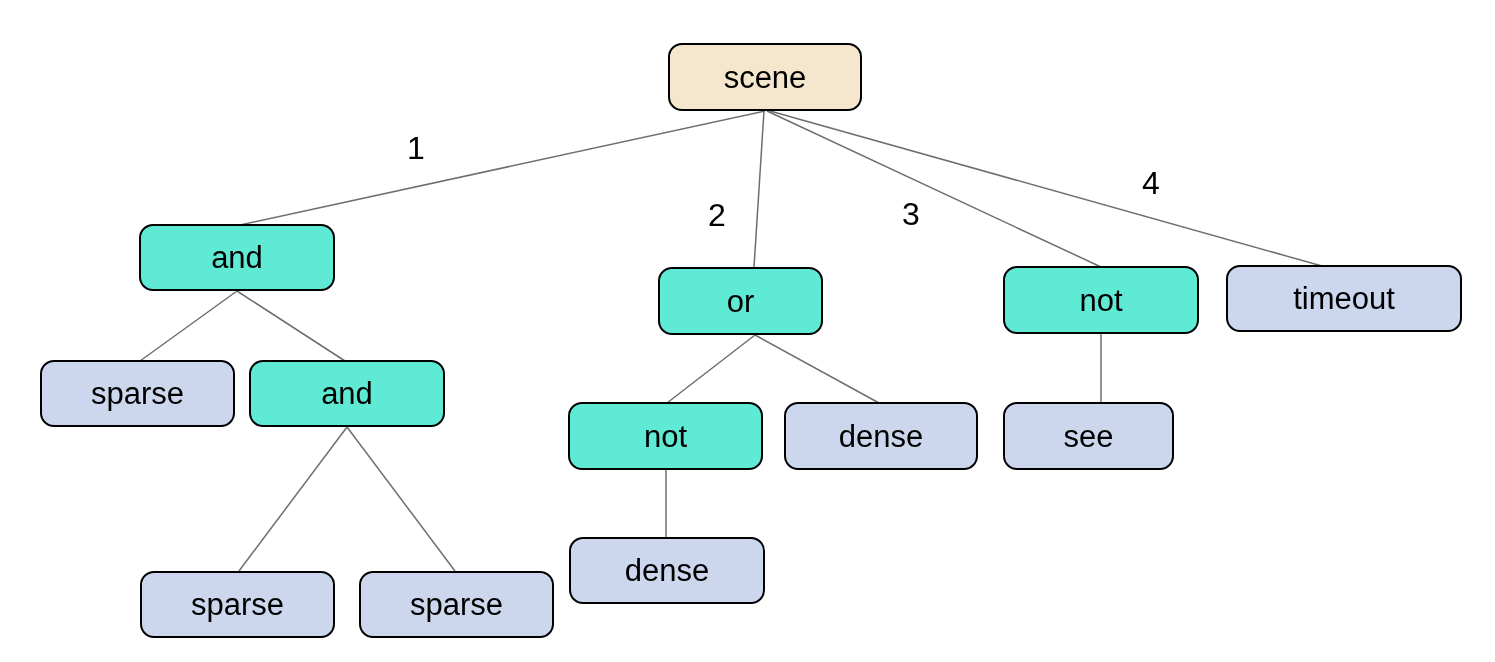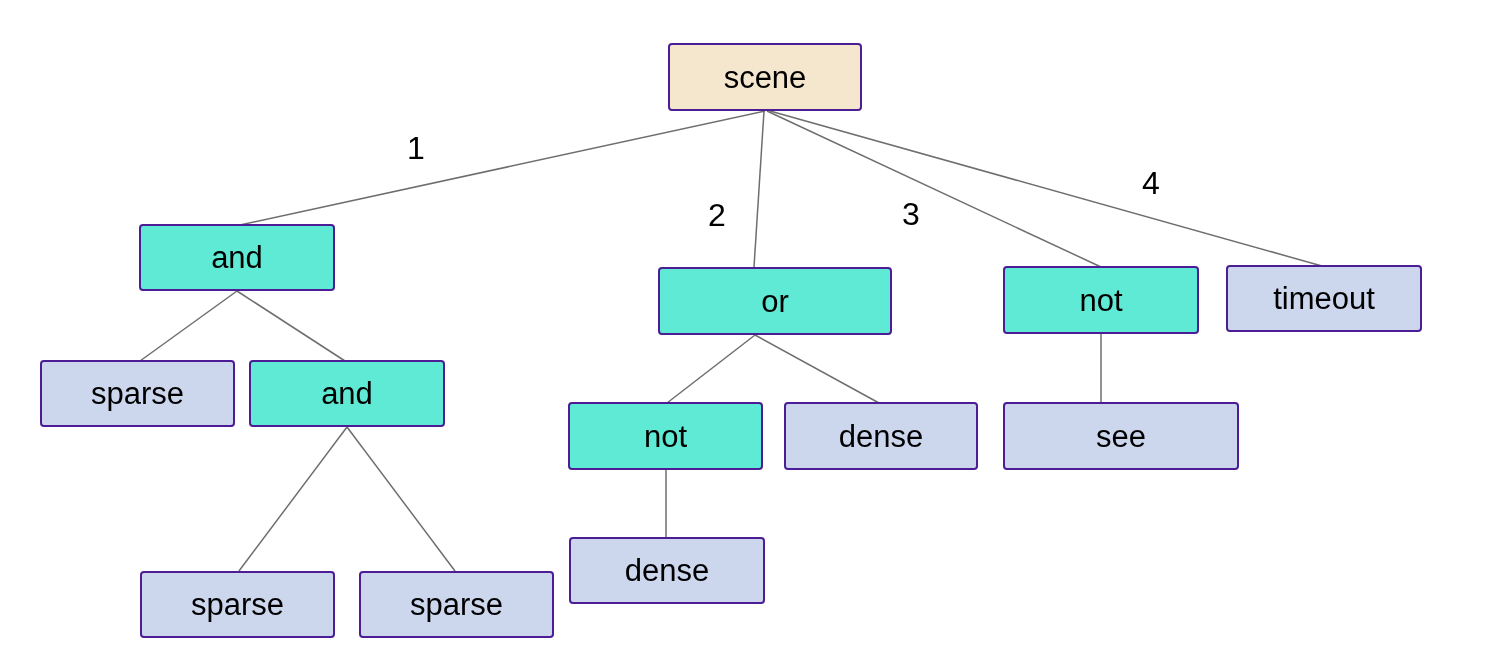--- a/index.html
+++ b/index.html
@@ -12,22 +12,22 @@
     overflow: hidden;
   }
   .edges-layer {
     position: absolute;
     left: 0; top: 0;
     width: 1495px; height: 662px;
   }
   .node {
     position: absolute;
     box-sizing: border-box;
-    border: 2px solid #4c1d95;
-    border-radius: 4px;
+    border: 2px solid #000000;
+    border-radius: 14px;
     display: flex;
     align-items: center;
     justify-content: center;
     font-size: 31px;
     line-height: 1;
     color: #000000;
     white-space: nowrap;
   }
   .node.root     { background: #f4e7cd; }
   .node.operator { background: #5eead4; }
@@ -35,28 +35,28 @@
   .edge-label {
     position: absolute;
     transform: translate(-50%, -50%);
     font-size: 32px;
     color: #000000;
   }
 
   
   .n-scene    { left: 668px;  top: 43px;  width: 194px; height: 68px; }
   .n-and1     { left: 139px;  top: 224px; width: 196px; height: 67px; }
-  .n-or1      { left: 658px;  top: 267px; width: 234px; height: 68px; }
+  .n-or1      { left: 658px;  top: 267px; width: 165px; height: 68px; }
   .n-not1     { left: 1003px; top: 266px; width: 196px; height: 68px; }
-  .n-timeout1 { left: 1226px; top: 265px; width: 196px; height: 67px; }
+  .n-timeout1 { left: 1226px; top: 265px; width: 236px; height: 67px; }
   .n-sparse1  { left: 40px;   top: 360px; width: 195px; height: 67px; }
   .n-and2     { left: 249px;  top: 360px; width: 196px; height: 67px; }
   .n-not2     { left: 568px;  top: 402px; width: 195px; height: 68px; }
   .n-dense1   { left: 784px;  top: 402px; width: 194px; height: 68px; }
-  .n-see1     { left: 1003px; top: 402px; width: 236px; height: 68px; }
+  .n-see1     { left: 1003px; top: 402px; width: 171px; height: 68px; }
   .n-sparse2  { left: 140px;  top: 571px; width: 195px; height: 67px; }
   .n-sparse3  { left: 359px;  top: 571px; width: 195px; height: 67px; }
   .n-dense2   { left: 569px;  top: 537px; width: 196px; height: 67px; }
 
   .el-1 { left: 416px;  top: 148px; }
   .el-2 { left: 717px;  top: 215px; }
   .el-3 { left: 911px;  top: 214px; }
   .el-4 { left: 1151px; top: 183px; }
 </style>
 </head>

